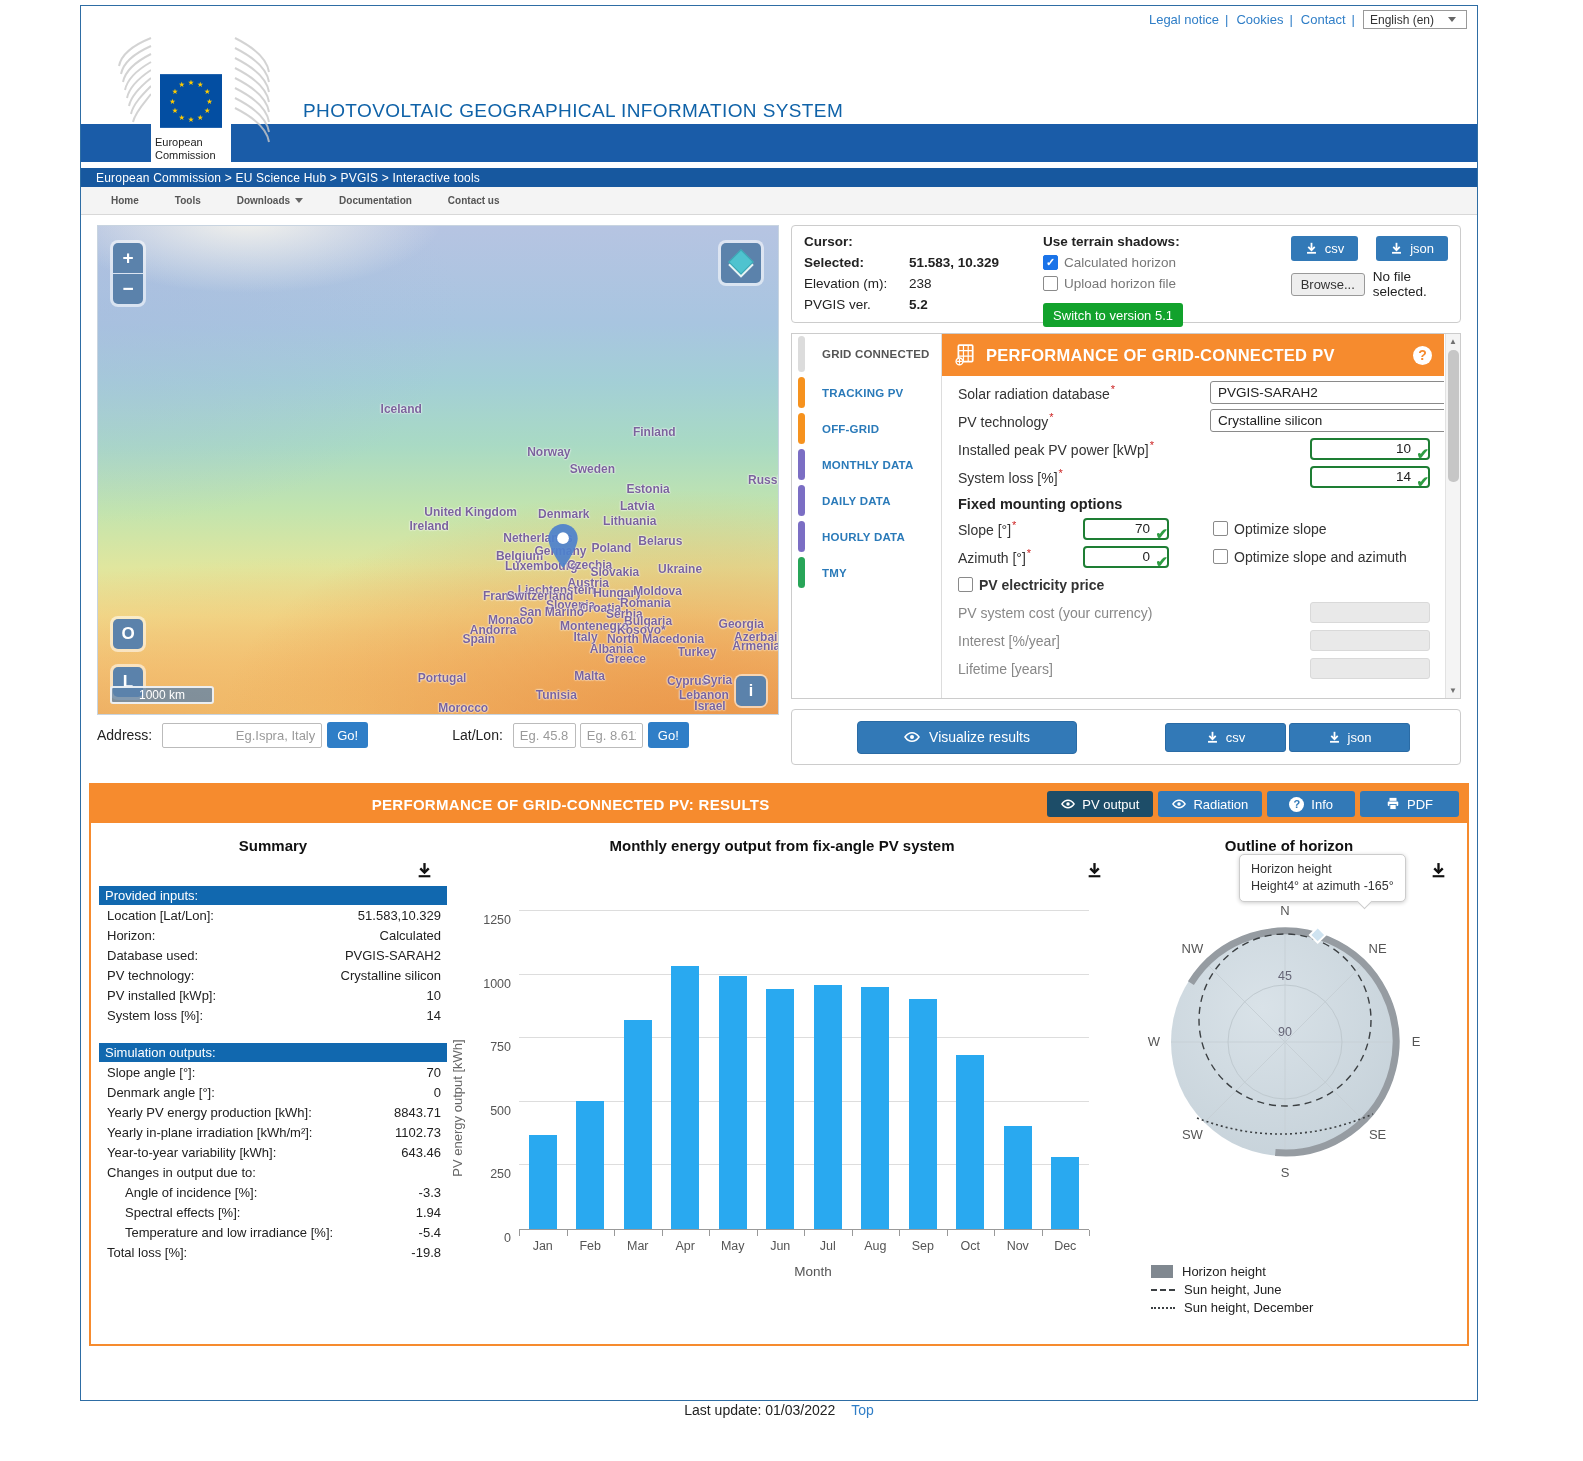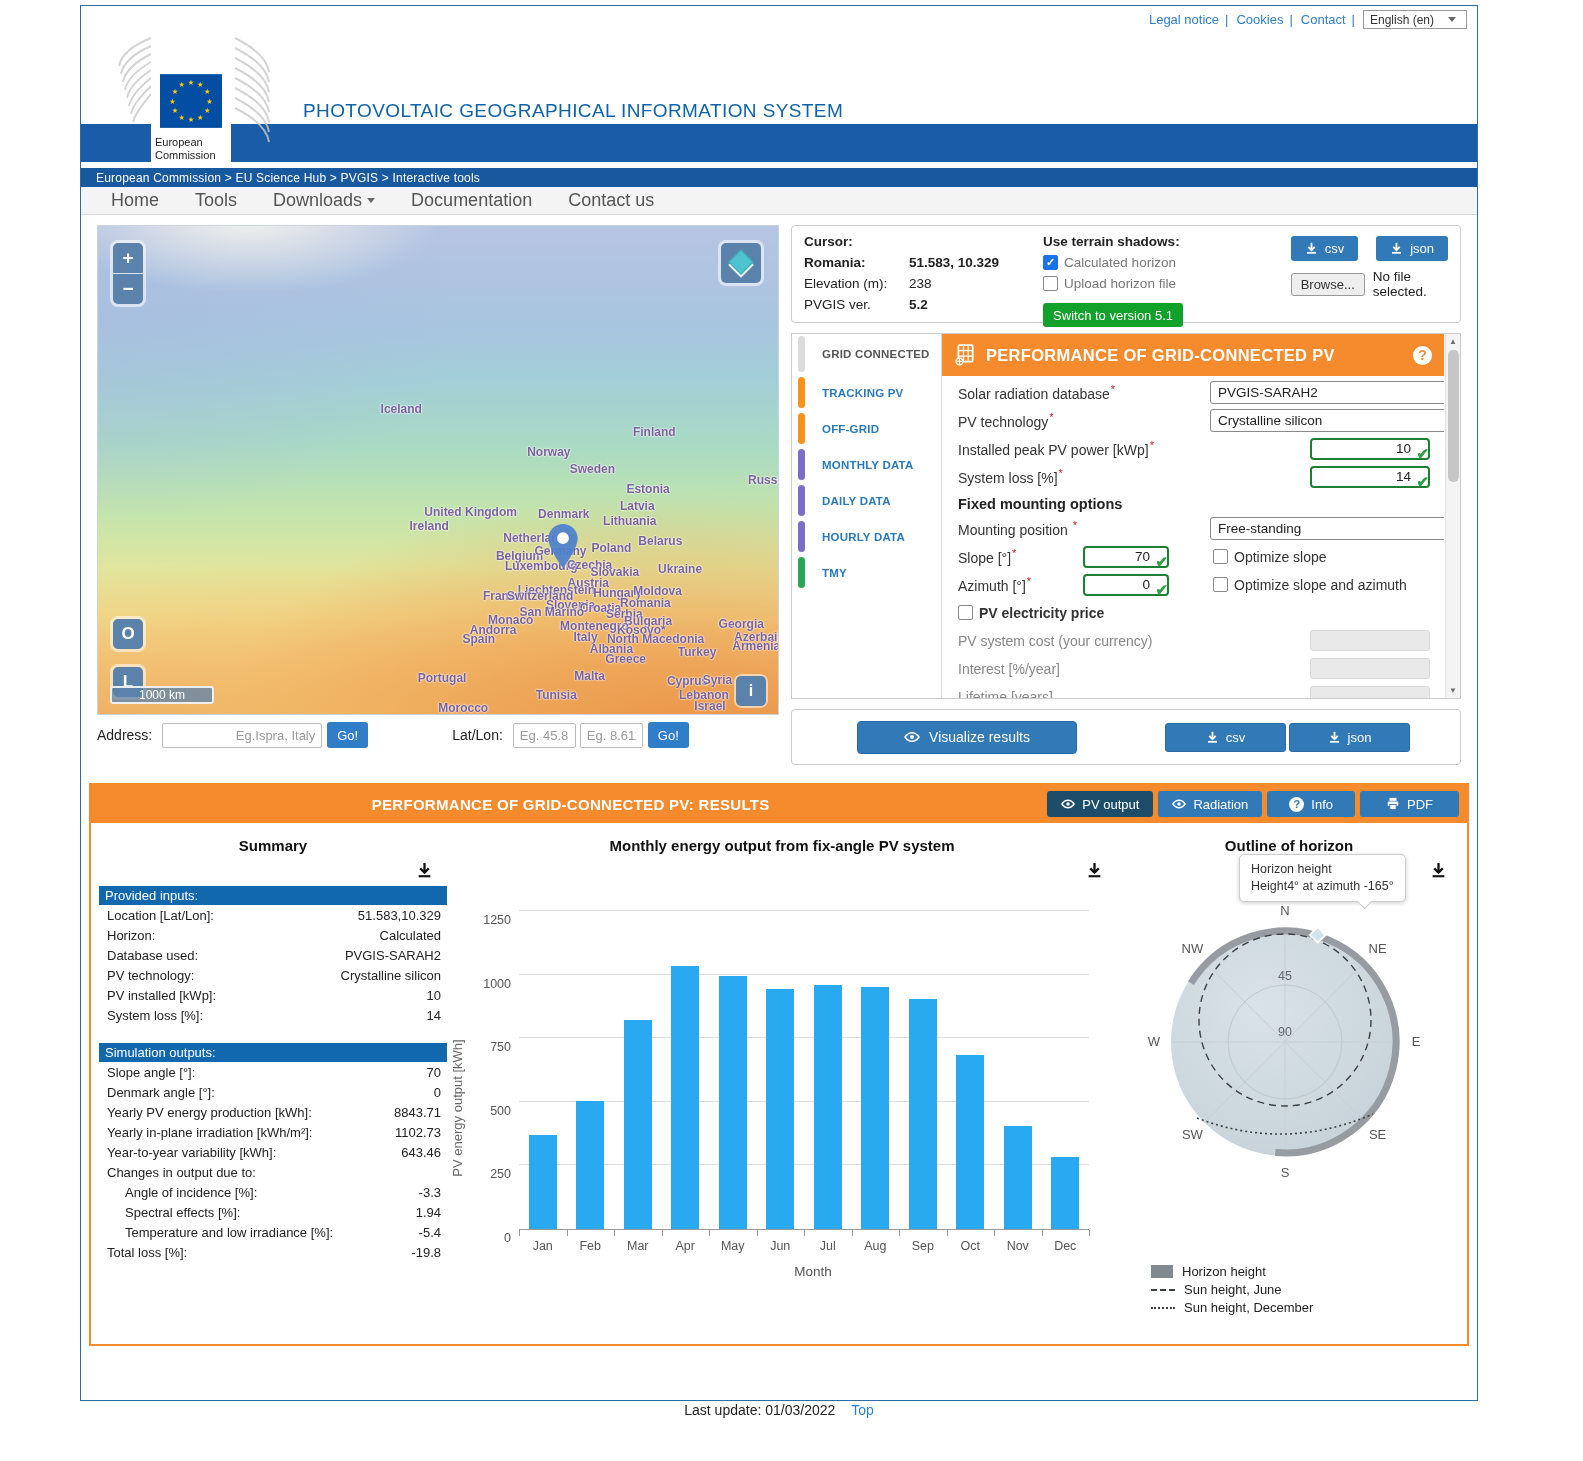--- a/index.html
+++ b/index.html
@@ -20,21 +20,21 @@
   .eu-flag { width: 62px; height: 54px; display: inline-block; }
   .logo-text { font-size: 11px; color: #222; line-height: 13px; margin-top: 4px; text-align: left; padding-left: 4px; }
   .curves { position: absolute; top: 6px; z-index: 2; opacity: .8; }
   .curves.left { left: 32px; }
   .curves.right { left: 152px; }
   .site-title { position: absolute; left: 222px; top: 70px; font-size: 19px; color: #0f62a8; letter-spacing: .4px; z-index: 3; }
 
   
   .breadcrumb { margin-top: 6px; height: 19px; background: #17589f; color: #fff; font-size: 12px; display: flex; align-items: center; padding-left: 15px; letter-spacing: .2px; }
   .nav { height: 28px; background: #f4f4f4; border-bottom: 1px solid #d8d8d8; display: flex; align-items: center; padding-left: 30px; gap: 36px; }
-  .nav-item { font-size: 18px; color: #555; cursor: pointer; display: flex; align-items: center; gap: 5px; }
+  .nav-item { font-size: 10px; color: #555; cursor: pointer; display: flex; align-items: center; gap: 5px; font-weight: bold; }
 
   
   .main { display: flex; padding: 10px 16px 0 16px; gap: 12px; }
   .left-col { width: 682px; }
   .right-col { flex: 1; min-width: 0; }
 
   
   .map { position: relative; width: 682px; height: 490px; overflow: hidden; border: 1px solid #c8d4e0;
     background:
       radial-gradient(ellipse 280px 110px at 22% -2%, rgba(248,246,238,.95), rgba(248,246,238,0) 70%),
@@ -349,21 +349,21 @@
         <input class="tinput" style="width: 63px; margin-left: 4px;" placeholder="Eg. 8.611">
         <button class="go-btn">Go!</button>
       </div>
     </div>
 
     <div class="right-col">
       <div class="cursor-panel">
         <div class="cp-col1">
           <div class="cp-row bold">Cursor:</div>
           <div class="cp-row">
-              <span class="cp-lab bold">Romania:</span>
+              <span class="cp-lab bold">Selected:</span>
               <span class="bold">51.583, 10.329</span>
             </div>
           <div class="cp-row">
               <span class="cp-lab">Elevation (m):</span>
               <span>238</span>
             </div>
           <div class="cp-row">
               <span class="cp-lab">PVGIS ver.</span>
               <span class="bold">5.2</span>
             </div>
@@ -473,28 +473,20 @@
           </div>
           <div class="frow">
             <span class="flabel"><span>System loss [%]</span><span class="req">*</span></span>
             <span class="fctrl">
                 <span class="ginwrap"><input class="gin" value="14" style=""><span class="gcheck">✔</span></span>
               </span>
           </div>
 
           <div class="fsub">Fixed mounting options</div>
 
-          <div class="frow">
-            <span class="flabel"><span>Mounting position</span> <span class="req">*</span></span>
-            <span class="fctrl">
-                <span class="sel">
-                  <span>Free-standing</span>
-                </span>
-              </span>
-          </div>
           <div class="frow">
             <span class="flabel small"><span>Slope [°]</span><span class="req">*</span></span>
             <span class="ginwrap"><input class="gin narrow" value="70" style=""><span class="gcheck">✔</span></span>
             <span class="chklab" style="margin-left:44px">
                 <span class="chk"></span>
                 <span>Optimize slope</span>
               </span>
           </div>
           <div class="frow">
             <span class="flabel small"><span>Azimuth [°]</span><span class="req">*</span></span>

